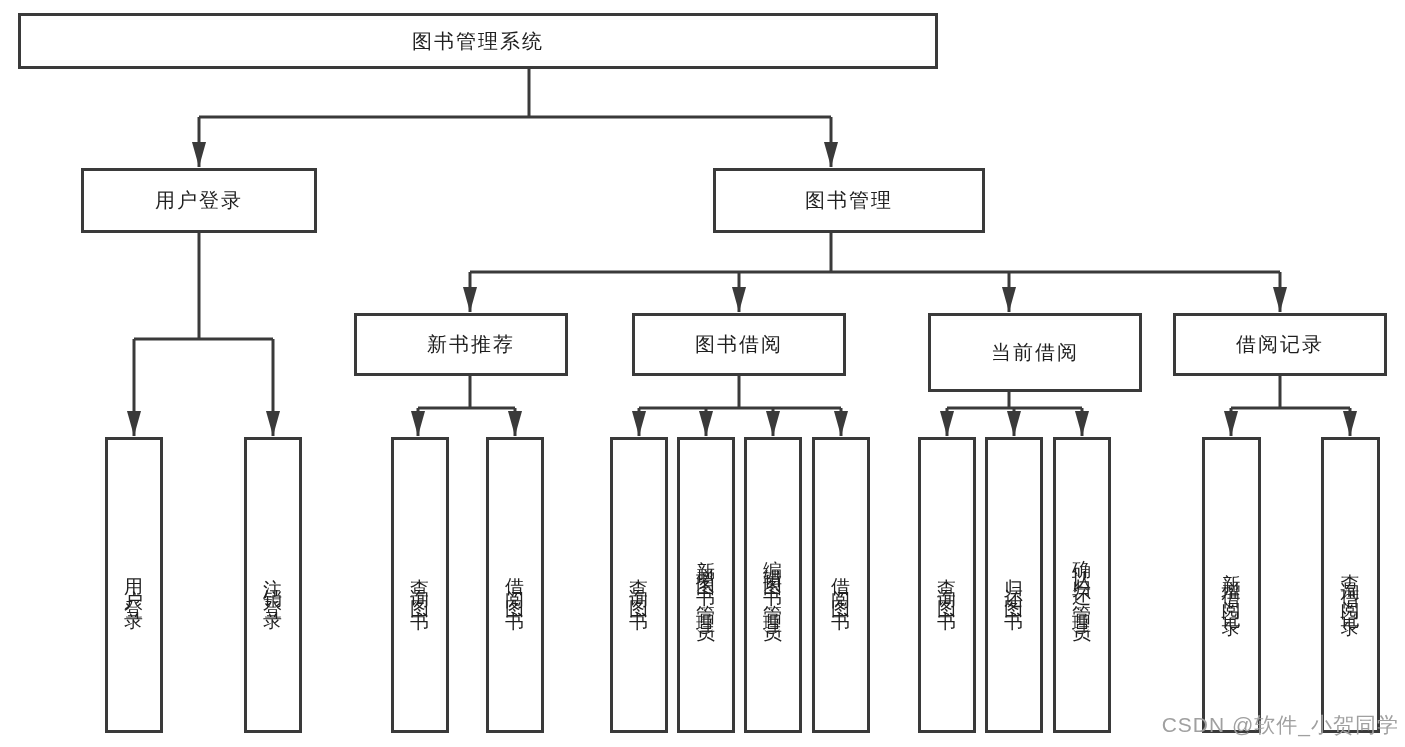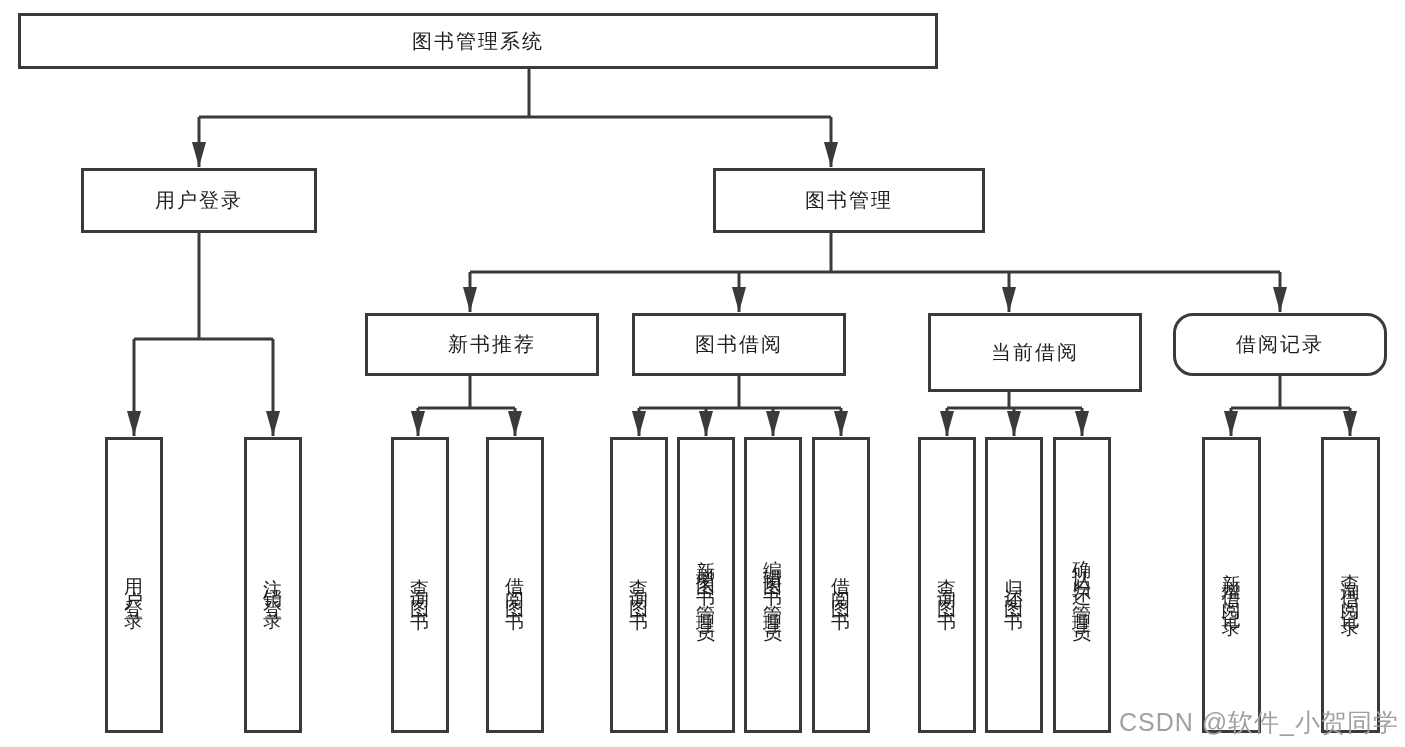--- a/index.html
+++ b/index.html
@@ -19,21 +19,21 @@
     color:var(--text); text-align:center;
   }
   .node.h { font-size:20px; letter-spacing:2px; white-space:nowrap; }
   .node.v {
     writing-mode:vertical-rl; text-orientation:mixed;
     font-size:19px; letter-spacing:11px; line-height:1;
   }
   .node.v.long { letter-spacing:9px; }
   .watermark {
     position:absolute; right:6px; bottom:8px;
-    font-size:25px; letter-spacing:1px; color:var(--watermark); white-space:nowrap;
+    font-size:21px; letter-spacing:1px; color:var(--watermark); white-space:nowrap;
   }
 </style>
 </head>
 <body>
 
 <div class="canvas">
 
   <svg class="connectors" viewBox="0 0 1405 747" xmlns="http://www.w3.org/2000/svg">
     <defs>
       <marker id="arrow" markerUnits="userSpaceOnUse" markerWidth="28" markerHeight="18" refX="25" refY="8" orient="auto">
@@ -87,24 +87,24 @@
       <line class="arrow" x1="1231" y1="408" x2="1231" y2="436" marker-end="url(#arrow)"></line>
       <line class="arrow" x1="1350" y1="408" x2="1350" y2="436" marker-end="url(#arrow)"></line>
     </g>
   </svg>
 
   <div class="node h" style="left:18px; top:13px; width:920px; height:56px;">图书管理系统</div>
 
   <div class="node h" style="left:81px; top:168px; width:236px; height:65px;">用户登录</div>
   <div class="node h" style="left:713px; top:168px; width:272px; height:65px;">图书管理</div>
 
-  <div class="node h" style="left:365px; top:313px; width:234px; height:63px;padding-left:20px;">新书推荐</div>
+  <div class="node h" style="left:354px; top:313px; width:214px; height:63px;padding-left:20px;">新书推荐</div>
   <div class="node h" style="left:632px; top:313px; width:214px; height:63px;">图书借阅</div>
   <div class="node h" style="left:902px; top:313px; width:214px; height:79px;margin-left:26px;">当前借阅</div>
-  <div class="node h" style="left:1173px; top:313px; width:214px; height:63px;border-radius:20px;">借阅记录</div>
+  <div class="node h" style="left:1173px; top:313px; width:214px; height:63px;">借阅记录</div>
 
   <div class="node v" style="left:105px; top:437px; width:58px; height:296px;">用户登录</div>
   <div class="node v" style="left:244px; top:437px; width:58px; height:296px;">注销登录</div>
 
   <div class="node v" style="left:391px; top:437px; width:58px; height:296px;">查询图书</div>
   <div class="node v" style="left:486px; top:437px; width:58px; height:296px;">借阅图书</div>
 
   <div class="node v" style="left:610px; top:437px; width:58px; height:296px;">查询图书</div>
   <div class="node v long" style="left:677px; top:437px; width:58px; height:296px;">新增图书（管理员）</div>
   <div class="node v long" style="left:744px; top:437px; width:58px; height:296px;">编辑图书（管理员）</div>

